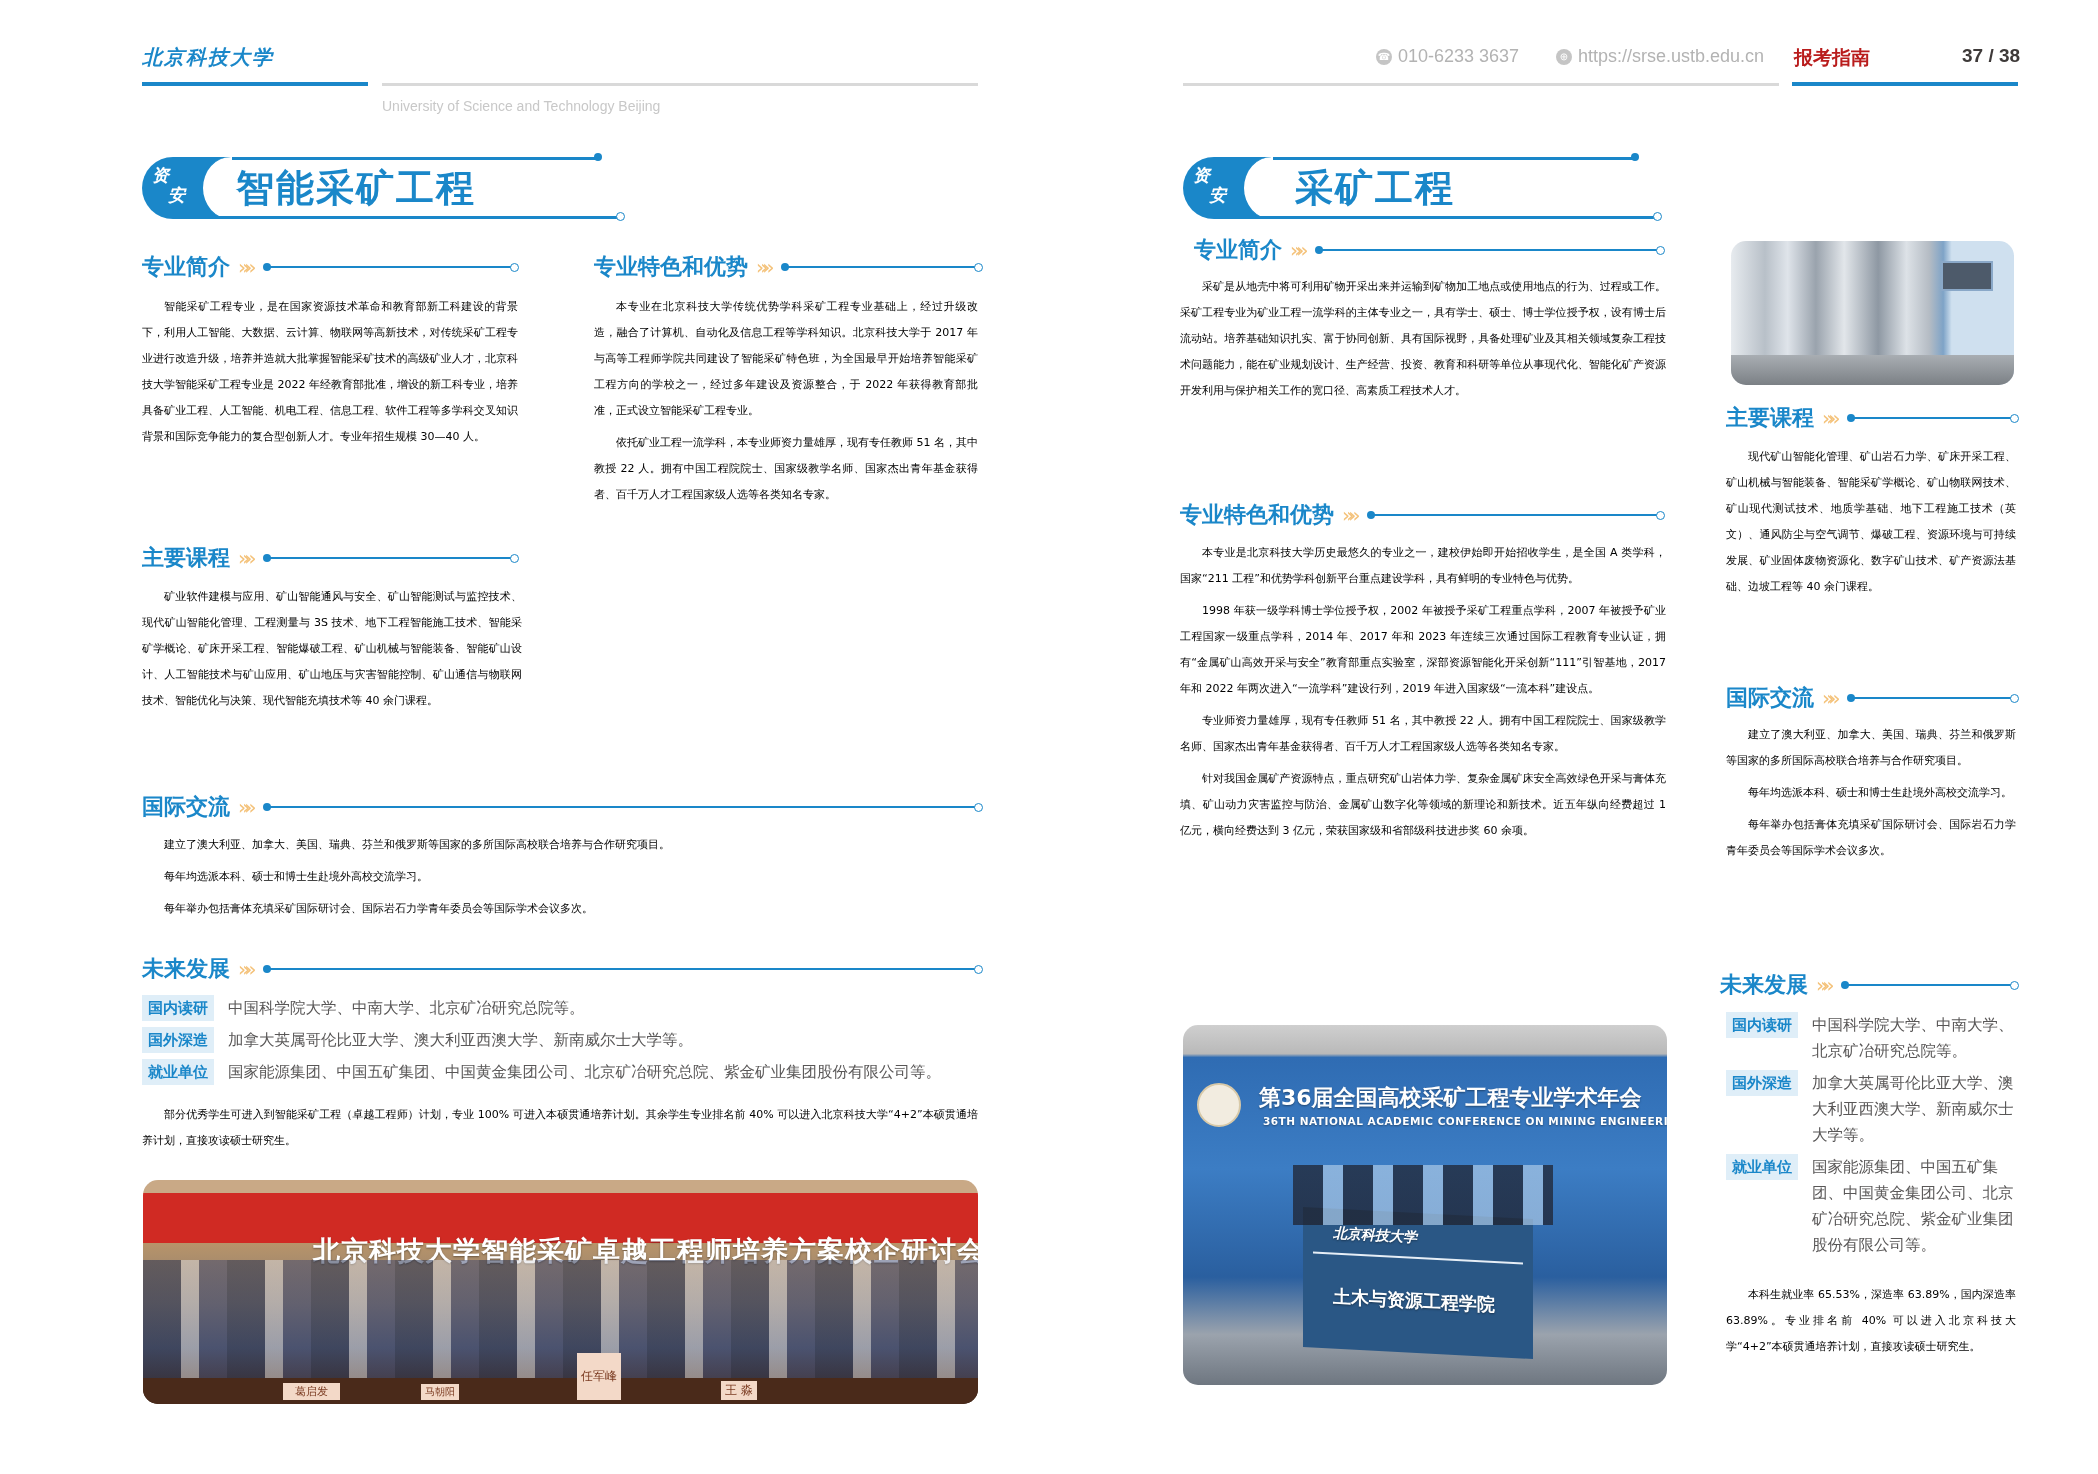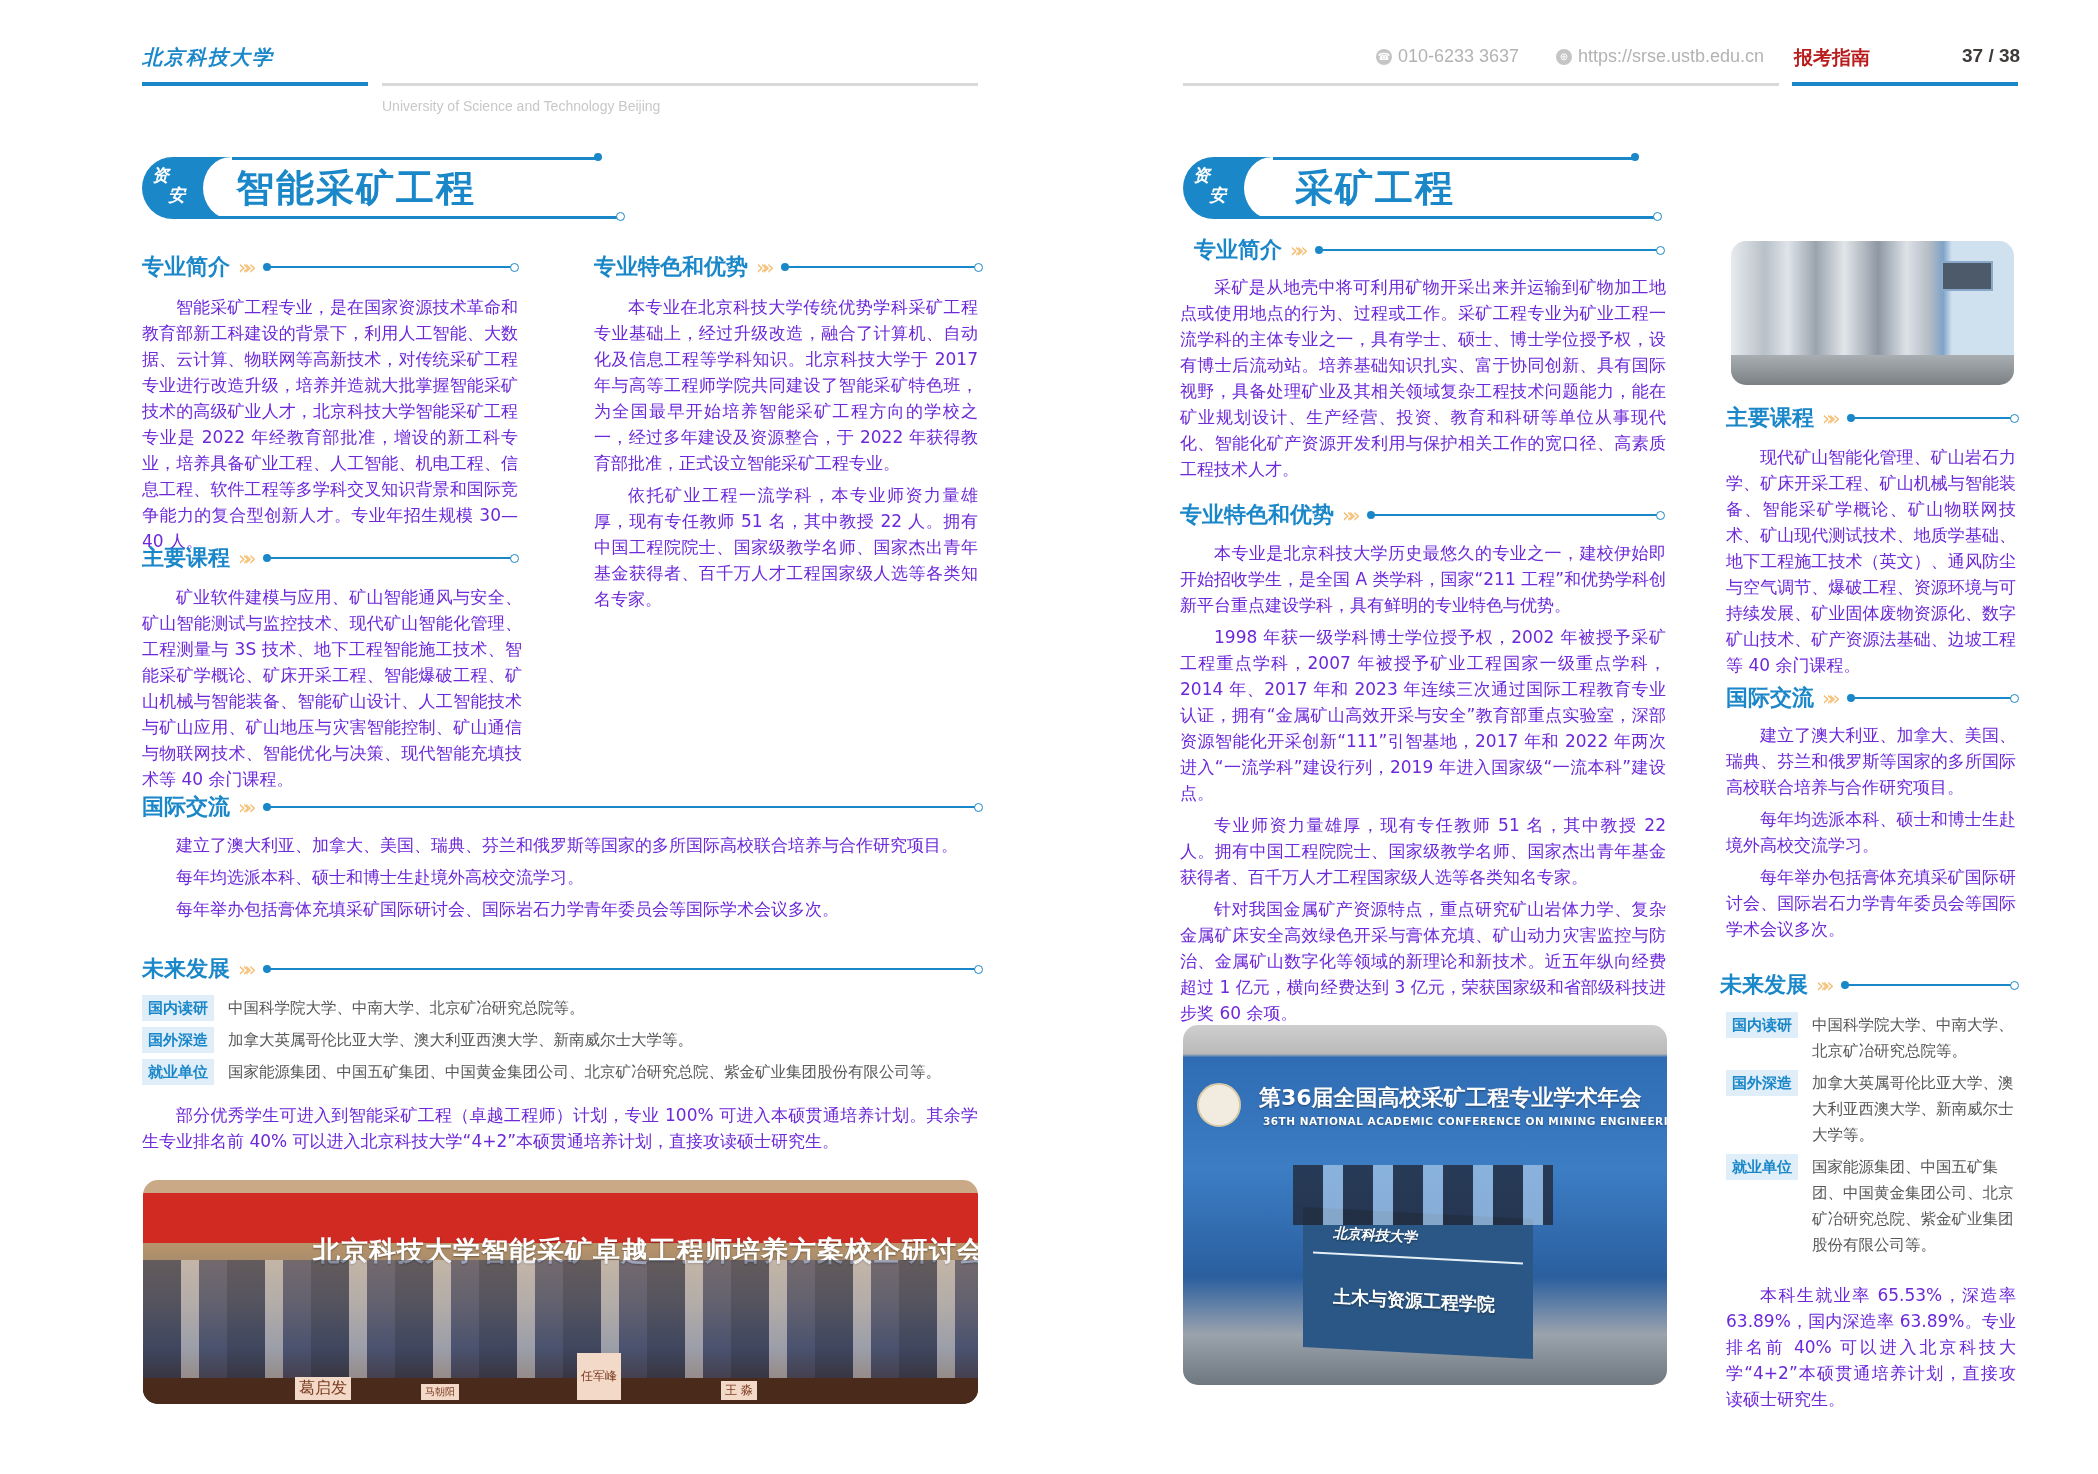--- a/index.html
+++ b/index.html
@@ -33,21 +33,21 @@
 
   
   .sec-head { position: absolute; height: 30px; display: flex; align-items: center; }
   .sec-head .label { color: #1a87c9; font-weight: bold; font-size: 22px; white-space: nowrap; }
   .sec-head .chev { color: #f4c27a; font-size: 20px; margin-left: 8px; letter-spacing: -6px; }
   .sec-head .rule { position: relative; flex: 1; height: 2px; background: #1a87c9; margin-left: 16px; }
   .sec-head .rule::before { content: ""; position: absolute; left: -3px; top: -3px; width: 8px; height: 8px; border-radius: 50%; background: #1a87c9; }
   .sec-head .rule::after { content: ""; position: absolute; right: -5px; top: -3.5px; width: 7px; height: 7px; border-radius: 50%; border: 1.5px solid #1a87c9; background: #fff; }
 
   
-  .para { position: absolute; font-size: 17px; line-height: 26px; color: #6d28d9; text-align: justify; }
+  .para { position: absolute; font-size: 11px; line-height: 26px; color: #000000; text-align: justify; }
   .para p { text-indent: 2em; margin-bottom: 6px; }
   .para.list p { text-indent: 2em; margin-bottom: 8px; line-height: 24px; }
 
   
   .fut-row { position: absolute; display: flex; align-items: flex-start; font-size: 15.5px; color: #595757; }
   .fut-tag { background: #dfeef8; color: #1a87c9; font-weight: bold; font-size: 15px; padding: 2px 6px; margin-right: 14px; white-space: nowrap; line-height: 22px; }
   .fut-text { line-height: 26px; }
 
   
   .photo { position: absolute; overflow: hidden; border-radius: 15px; }
@@ -145,21 +145,21 @@
   <span class="fut-text">国家能源集团、中国五矿集团、中国黄金集团公司、北京矿冶研究总院、紫金矿业集团股份有限公司等。</span>
 </div>
 <div class="para" style="left:142px; top:1102px; width:836px;">
   <p>部分优秀学生可进入到智能采矿工程（卓越工程师）计划，专业 100% 可进入本硕贯通培养计划。其余学生专业排名前 40% 可以进入北京科技大学“4+2”本硕贯通培养计划，直接攻读硕士研究生。</p>
 </div>
 
 <div class="photo" style="left:143px; top:1180px; width:835px; height:224px; background: linear-gradient(180deg, #c9a986 0%, #c9a986 6%, #d02a23 6%, #d02a23 28%, #b8946a 28%, #8a7c70 55%, #5a5f70 75%, #4a3020 92%, #3a2a20 100%);">
   <div class="photo-caption" style="left:170px; top:22px; font-size:27px; letter-spacing:1px;margin-top:31px;">北京科技大学智能采矿卓越工程师培养方案校企研讨会</div>
   <div style="position:absolute; left:0; right:0; top:80px; height:120px; background: repeating-linear-gradient(90deg, rgba(40,50,80,.55) 0 38px, rgba(220,220,225,.5) 38px 56px, rgba(60,70,110,.5) 56px 84px);"></div>
   <div style="position:absolute; left:0; right:0; bottom:0; height:26px; background:#4a2a1a;"></div>
-  <div style="position:absolute; left:152px; bottom:4px; background:#f3d9c8; color:#7a3a20; font-size:16px; padding:1px 4px;">葛启发</div>
+  <div style="position:absolute; left:140px; bottom:4px; background:#f3d9c8; color:#7a3a20; font-size:11px; padding:1px 12px;">葛启发</div>
   <div style="position:absolute; left:278px; bottom:4px; background:#f3d9c8; color:#7a3a20; font-size:10px; padding:1px 4px;">马朝阳</div>
   <div style="position:absolute; left:434px; bottom:4px; background:#f3d9c8; color:#7a3a20; font-size:12px; padding:15px 4px;">任军峰</div>
   <div style="position:absolute; left:578px; bottom:4px; background:#f3d9c8; color:#7a3a20; font-size:12px; padding:1px 4px;">王 淼</div>
 </div>
 
 <div class="banner" style="left:1183px; top:153px; width:380px;">
   <div class="pill"></div>
   <div class="pill-curve"></div>
   <div class="seal">
       <span>资</span>

